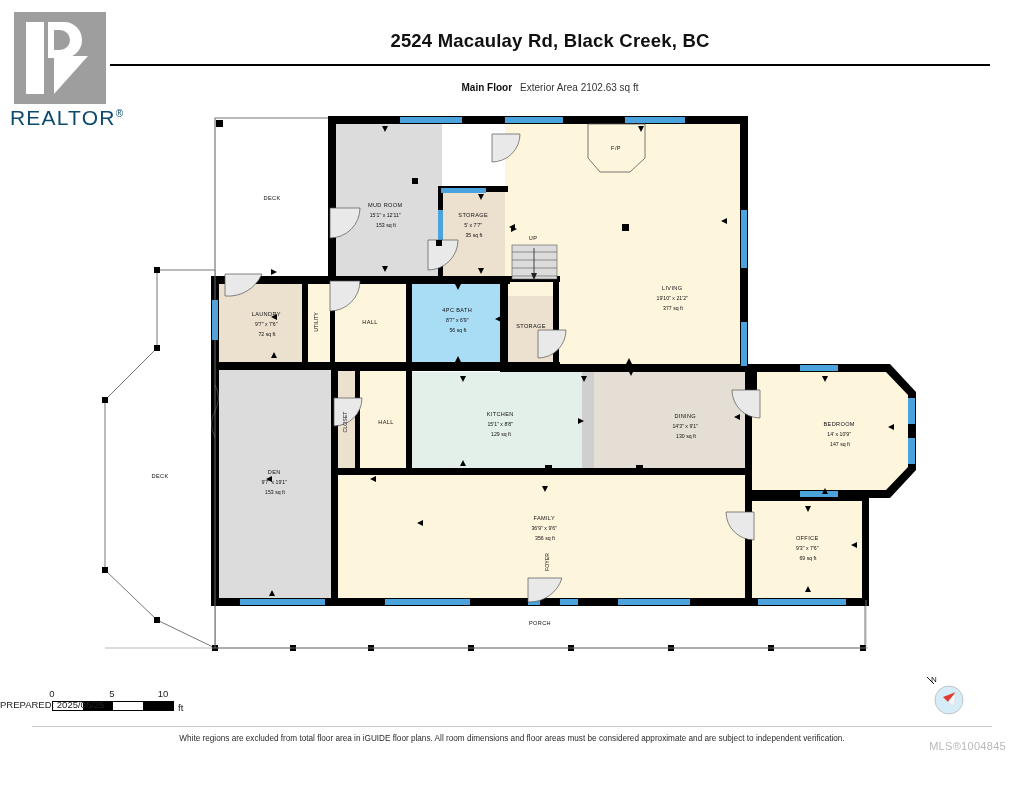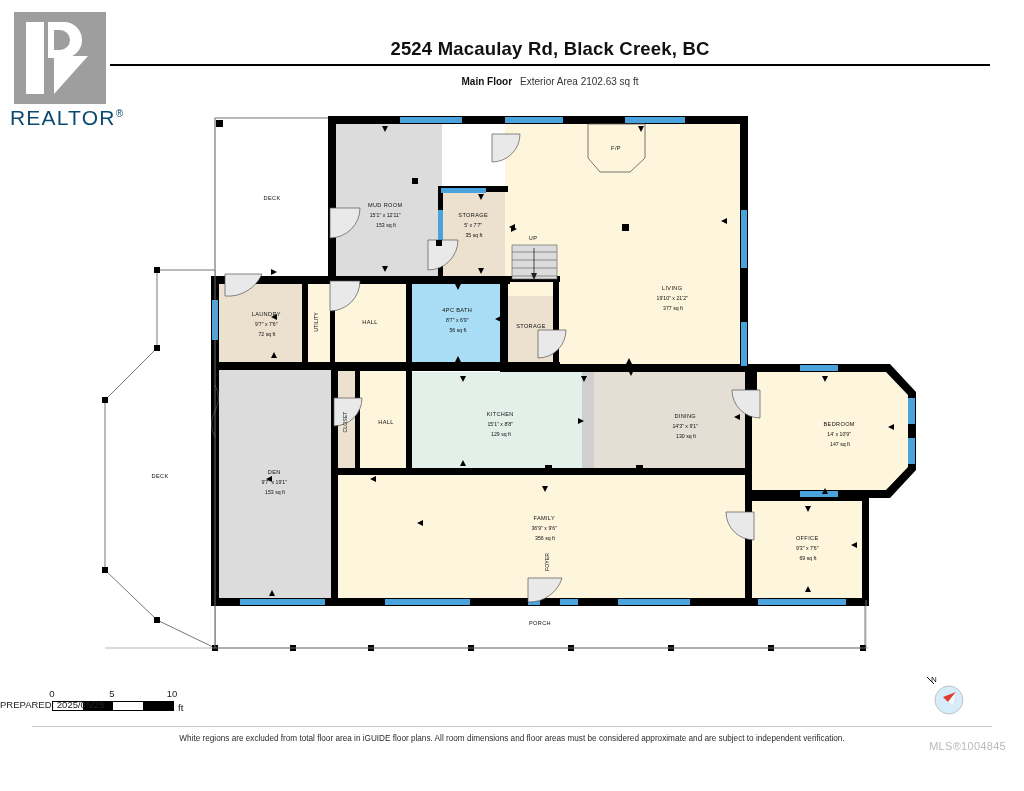--- a/index.html
+++ b/index.html
@@ -14,23 +14,23 @@
         background:#fff;border-radius:0 18px 18px 0;}
   #realtor-logo .mark .bowl:after{content:"";position:absolute;left:6px;top:8px;width:16px;height:20px;
         background:#9e9e9e;border-radius:0 10px 10px 0;}
   #realtor-logo .mark .leg{position:absolute;left:40px;top:44px;width:0;height:0;
         border-left:0 solid transparent;border-top:38px solid #fff;border-right:34px solid transparent;}
   #realtor-logo .word{font-size:21px;letter-spacing:1.2px;color:#0c4a6e;margin-top:2px;
         font-family:"Liberation Sans",sans-serif;}
   #realtor-logo .word sup{font-size:10px;}
 
   #title-block{position:absolute;left:110px;top:30px;width:880px;text-align:center;}
-  #plan-title{font-size:18.5px;font-weight:bold;letter-spacing:.2px;margin-top:8px;}
+  #plan-title{font-size:18.5px;font-weight:bold;letter-spacing:.2px;}
   #title-rule{position:absolute;left:110px;top:64px;width:880px;height:2px;background:#000;}
-  #subtitle-row{position:absolute;left:110px;top:76px;width:880px;text-align:center;font-size:10px;}
+  #subtitle-row{position:absolute;left:110px;top:82px;width:880px;text-align:center;font-size:10px;}
   #subtitle-row .floor{font-weight:bold;}
   #subtitle-row .area{margin-left:8px;color:#333;}
 
   
   #plan{position:absolute;left:0;top:100px;width:1024px;height:570px;}
   #plan svg{display:block;}
 
   
   #scalebar{position:absolute;left:52px;top:688px;}
   #scalebar .nums{position:relative;height:13px;width:120px;font-size:9.5px;color:#222;}
@@ -394,21 +394,21 @@
     <line x1="105" y1="548" x2="868" y2="548"></line>
     <line x1="866" y1="500" x2="866" y2="548"></line>
   </g>
 </svg>
 </div>
 
 <div id="scalebar">
   <div class="nums">
     <span style="left:0">0</span>
     <span style="left:60px">5</span>
-    <span style="left:120px">10</span>
+    <span style="left:111px">10</span>
   </div>
   <div class="bar">
     <i></i>
       <i class="on"></i>
       <i></i>
       <i class="on"></i>
   </div>
   <div class="ft">ft</div>
 </div>
 

